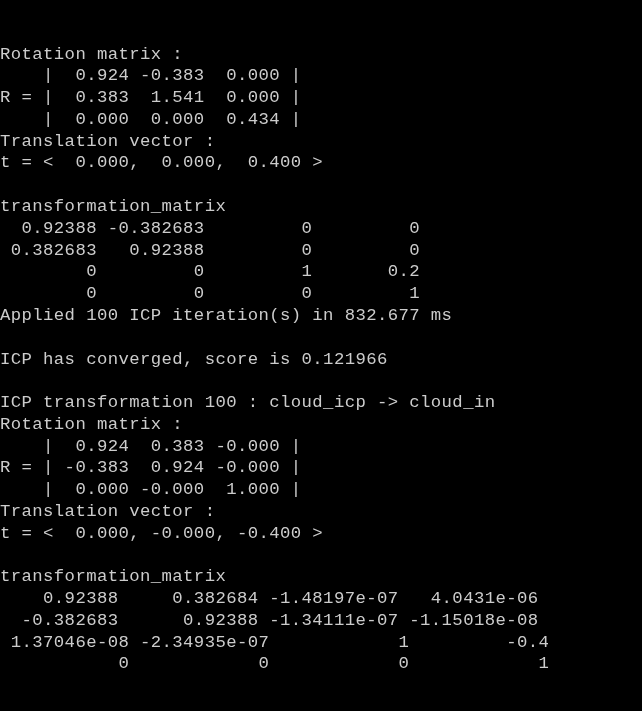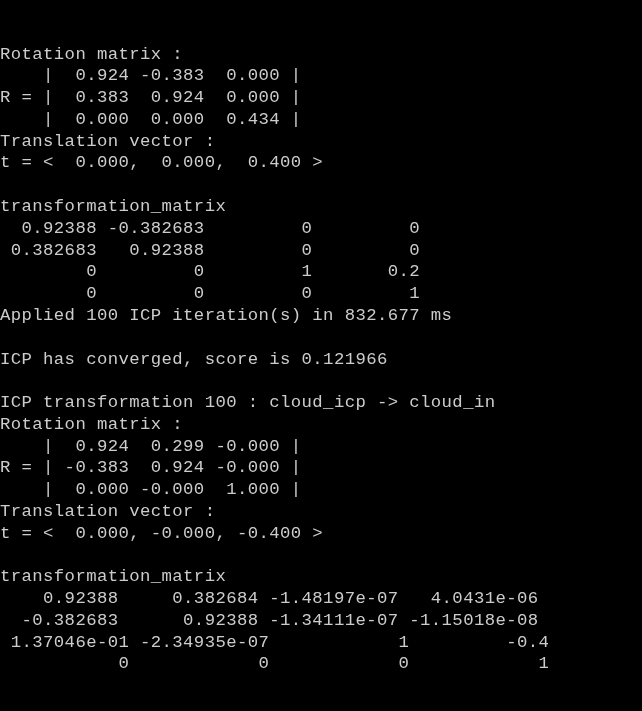--- a/index.html
+++ b/index.html
@@ -17,46 +17,46 @@
     overflow: hidden;
   }
   .terminal {
     padding: 0px 0px;
   }
 </style>
 </head>
 <body>
 <div class="terminal"><span>Rotation matrix :</span>
 <span>    |  0.924 -0.383  0.000 |</span>
-<span>R = |  0.383  0.924  0.000 |</span>
+<span>R = |  0.383  1.541  0.000 |</span>
 <span>    |  0.000  0.000  0.434 |</span>
 <span>Translation vector :</span>
 <span>t = &lt;  0.000,  0.000,  0.400 &gt;</span>
 <span></span>
 <span>transformation_matrix</span>
 <span>  0.92388 -0.382683         0         0</span>
 <span> 0.382683   0.92388         0         0</span>
 <span>        0         0         1       0.2</span>
 <span>        0         0         0         1</span>
 <span>Applied 100 ICP iteration(s) in 832.677 ms</span>
 <span></span>
 <span>ICP has converged, score is 0.121966</span>
 <span></span>
 <span>ICP transformation 100 : cloud_icp -&gt; cloud_in</span>
 <span>Rotation matrix :</span>
-<span>    |  0.924  0.299 -0.000 |</span>
+<span>    |  0.924  0.383 -0.000 |</span>
 <span>R = | -0.383  0.924 -0.000 |</span>
 <span>    |  0.000 -0.000  1.000 |</span>
 <span>Translation vector :</span>
 <span>t = &lt;  0.000, -0.000, -0.400 &gt;</span>
 <span></span>
 <span>transformation_matrix</span>
 <span>    0.92388     0.382684 -1.48197e-07   4.0431e-06</span>
 <span>  -0.382683      0.92388 -1.34111e-07 -1.15018e-08</span>
-<span> 1.37046e-01 -2.34935e-07            1         -0.4</span>
+<span> 1.37046e-08 -2.34935e-07            1         -0.4</span>
 <span>           0            0            0            1</span>
 <span></span>
 <span></span>
 <span></span>
 </div>
 
 
 
 
 

